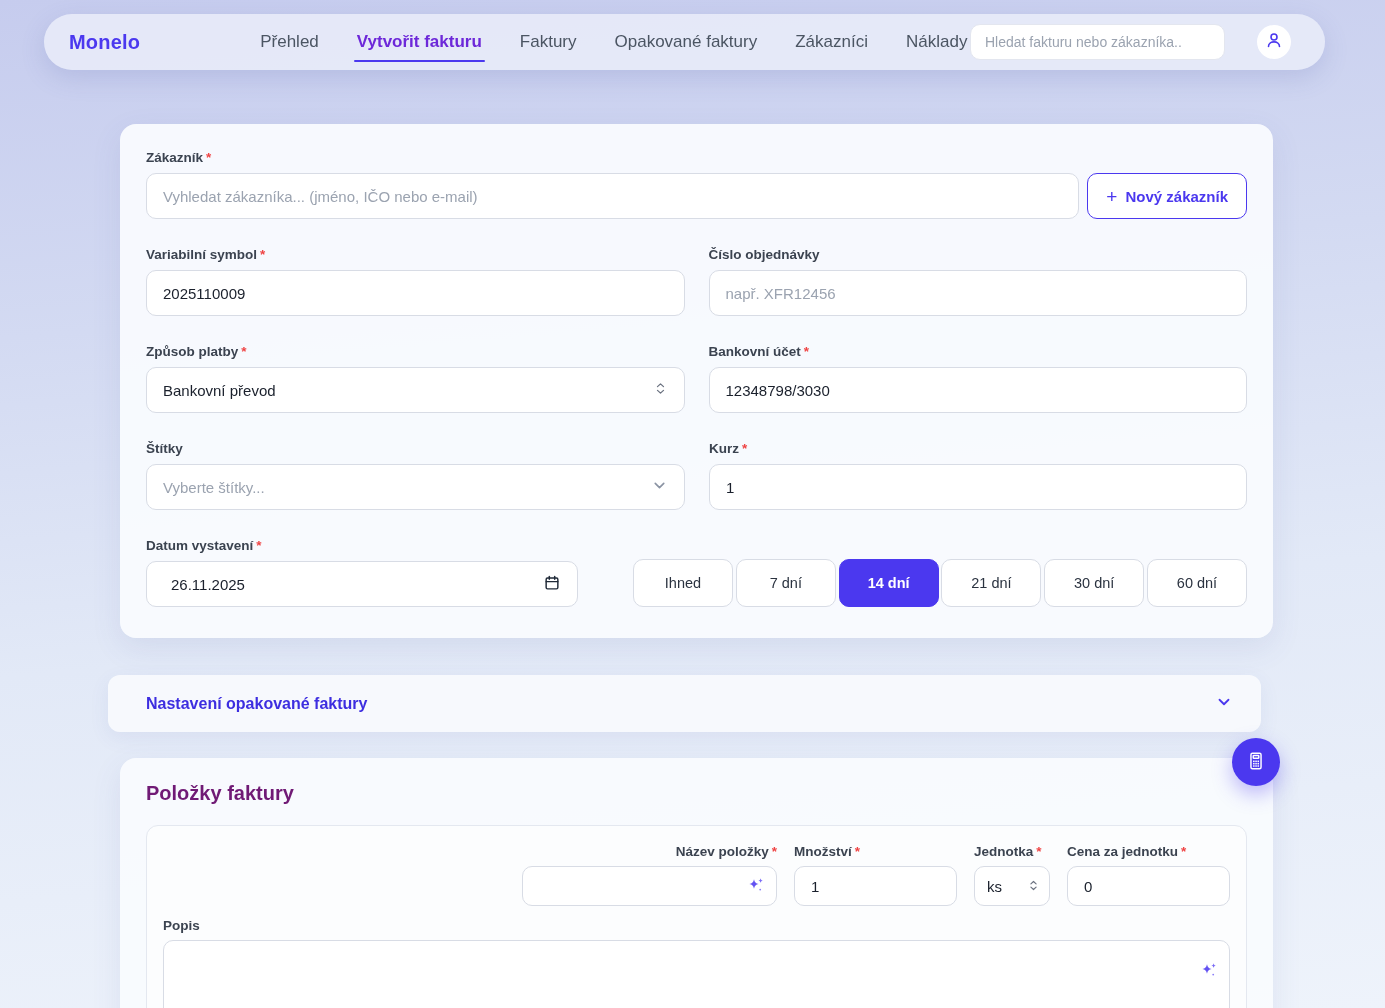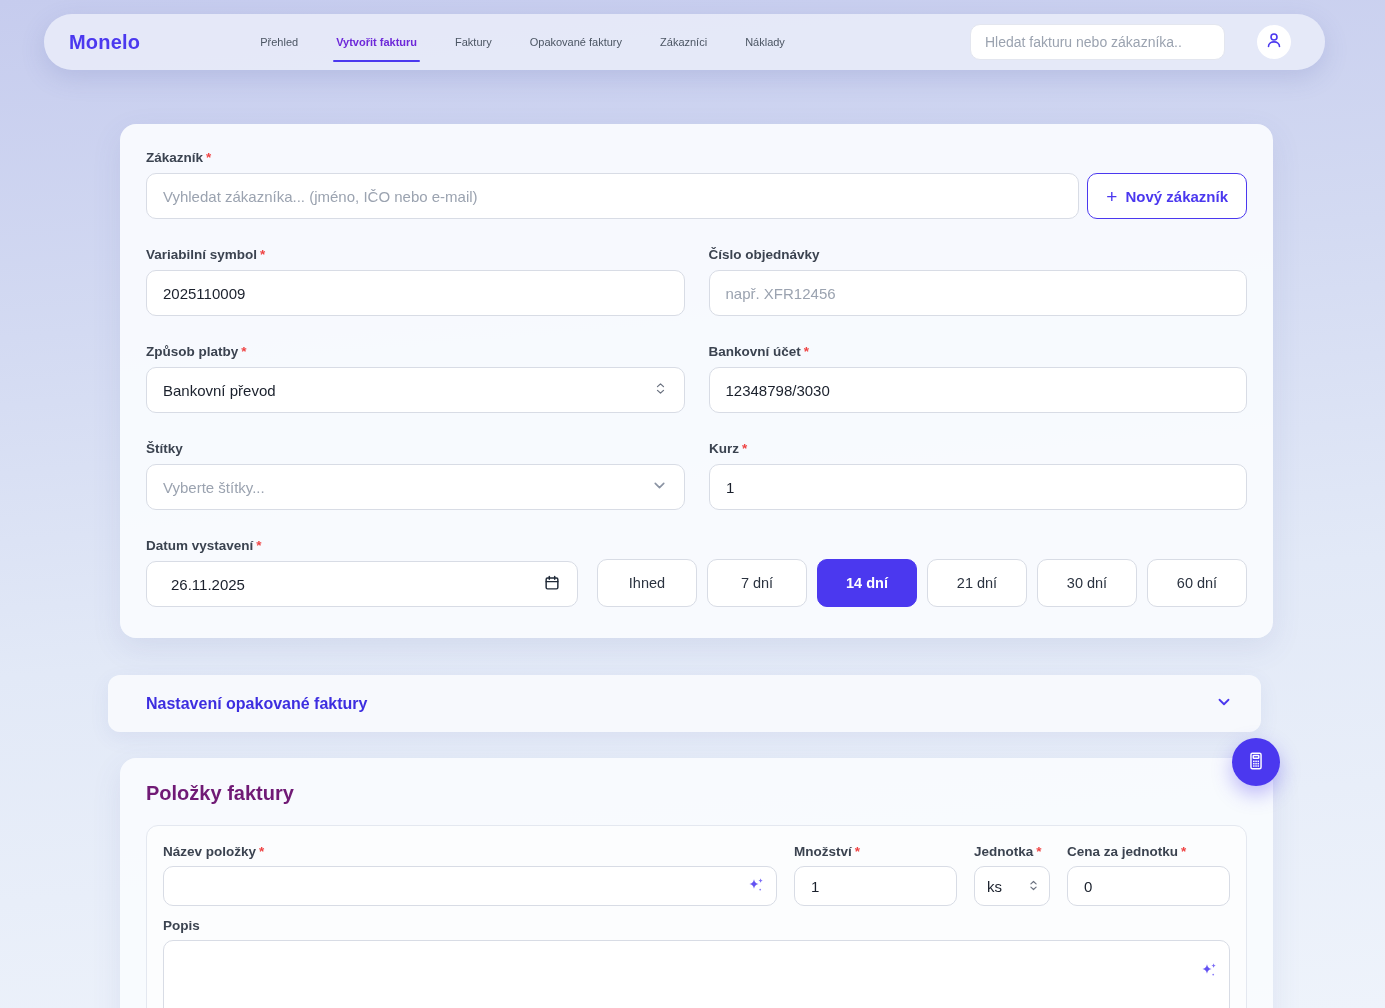--- a/index.html
+++ b/index.html
@@ -13,21 +13,21 @@
   
   .navbar {
     position:absolute; left:44px; top:14px; width:1281px; height:56px;
     background:rgba(231,234,249,0.92); border-radius:28px;
     display:flex; align-items:center;
     box-shadow:0 8px 24px rgba(90,100,170,0.18);
     padding:0 20px 0 25px;
   }
   .logo { font-size:20px; font-weight:800; color:#4b38ef; letter-spacing:.2px; margin-right:120px; cursor:pointer; }
   .nav-items { display:flex; align-items:center; gap:38px; flex:1; }
-  .nav-item { font-size:11px; color:#4b5563; cursor:pointer; position:relative; height:56px; display:flex; align-items:center; white-space:nowrap; }
+  .nav-item { font-size:17px; color:#4b5563; cursor:pointer; position:relative; height:56px; display:flex; align-items:center; white-space:nowrap; }
   .nav-item.active { color:#6d28d9; font-weight:700; }
   .nav-item.active::after {
     content:""; position:absolute; left:-3px; right:-3px; bottom:8px; height:2.5px;
     background:#4b38ef; border-radius:2px;
   }
   .nav-search {
     width:255px; height:36px; background:#fff; border:1px solid #e3e6ef; border-radius:10px;
     font-size:14px; padding:0 14px; color:#1a202c; outline:none; margin-right:32px;
     font-family:"Liberation Sans", sans-serif;
   }
@@ -224,21 +224,21 @@
         <span>
           <svg width="18" height="18" viewBox="0 0 20 20" fill="none" stroke="#1f2937" stroke-width="1.6" stroke-linecap="round">
             <rect x="3.5" y="4.5" width="13" height="12" rx="1.5"></rect>
               <path d="M3.5 8.5h13"></path>
               <path d="M7 2.8v3"></path>
               <path d="M13 2.8v3"></path>
           </svg>
         </span>
       </div>
     </div>
-    <div style="display:flex; flex:1; justify-content:space-between;">
+    <div style="display:flex; flex:1; justify-content:space-between;margin-left:36px;">
       <button class="term-btn">Ihned</button>
       <button class="term-btn">7 dní</button>
       <button class="term-btn active">14 dní</button>
       <button class="term-btn">21 dní</button>
       <button class="term-btn">30 dní</button>
       <button class="term-btn">60 dní</button>
     </div>
   </div>
 </section>
 
@@ -249,21 +249,21 @@
         <path d="M5 7.5l5 5 5-5"></path>
       </svg>
   </span>
 </section>
 
 <section class="card card2">
   <h2 class="card2-title">Položky faktury</h2>
 
   <div class="item-card">
     <div class="item-fields">
-      <div class="ifield" style="width:614px;">
+      <div class="ifield" style="width:614px;align-items:flex-end;">
         <span class="field-label">
           <span>Název položky</span><span class="req">*</span>
         </span>
         <div class="input-wrap">
           <input class="input" type="text" style="padding-right: 38px;" value="">
           <button class="sparkle-btn">
             <svg width="20" height="20" viewBox="0 0 20 20">
               <path d="M8 3.2c.6 3 1.8 4.2 4.6 4.8-2.8.6-4 1.8-4.6 4.8-.6-3-1.8-4.2-4.6-4.8 2.8-.6 4-1.8 4.6-4.8Z" fill="#6352f2"></path>
               <path d="M14.6 2.2c.3 1.5.9 2.1 2.3 2.4-1.4.3-2 .9-2.3 2.4-.3-1.5-.9-2.1-2.3-2.4 1.4-.3 2-.9 2.3-2.4Z" fill="#7b6cf6"></path>
               <circle cx="14.2" cy="13.6" r="0.9" fill="#8a7df8"></circle>

